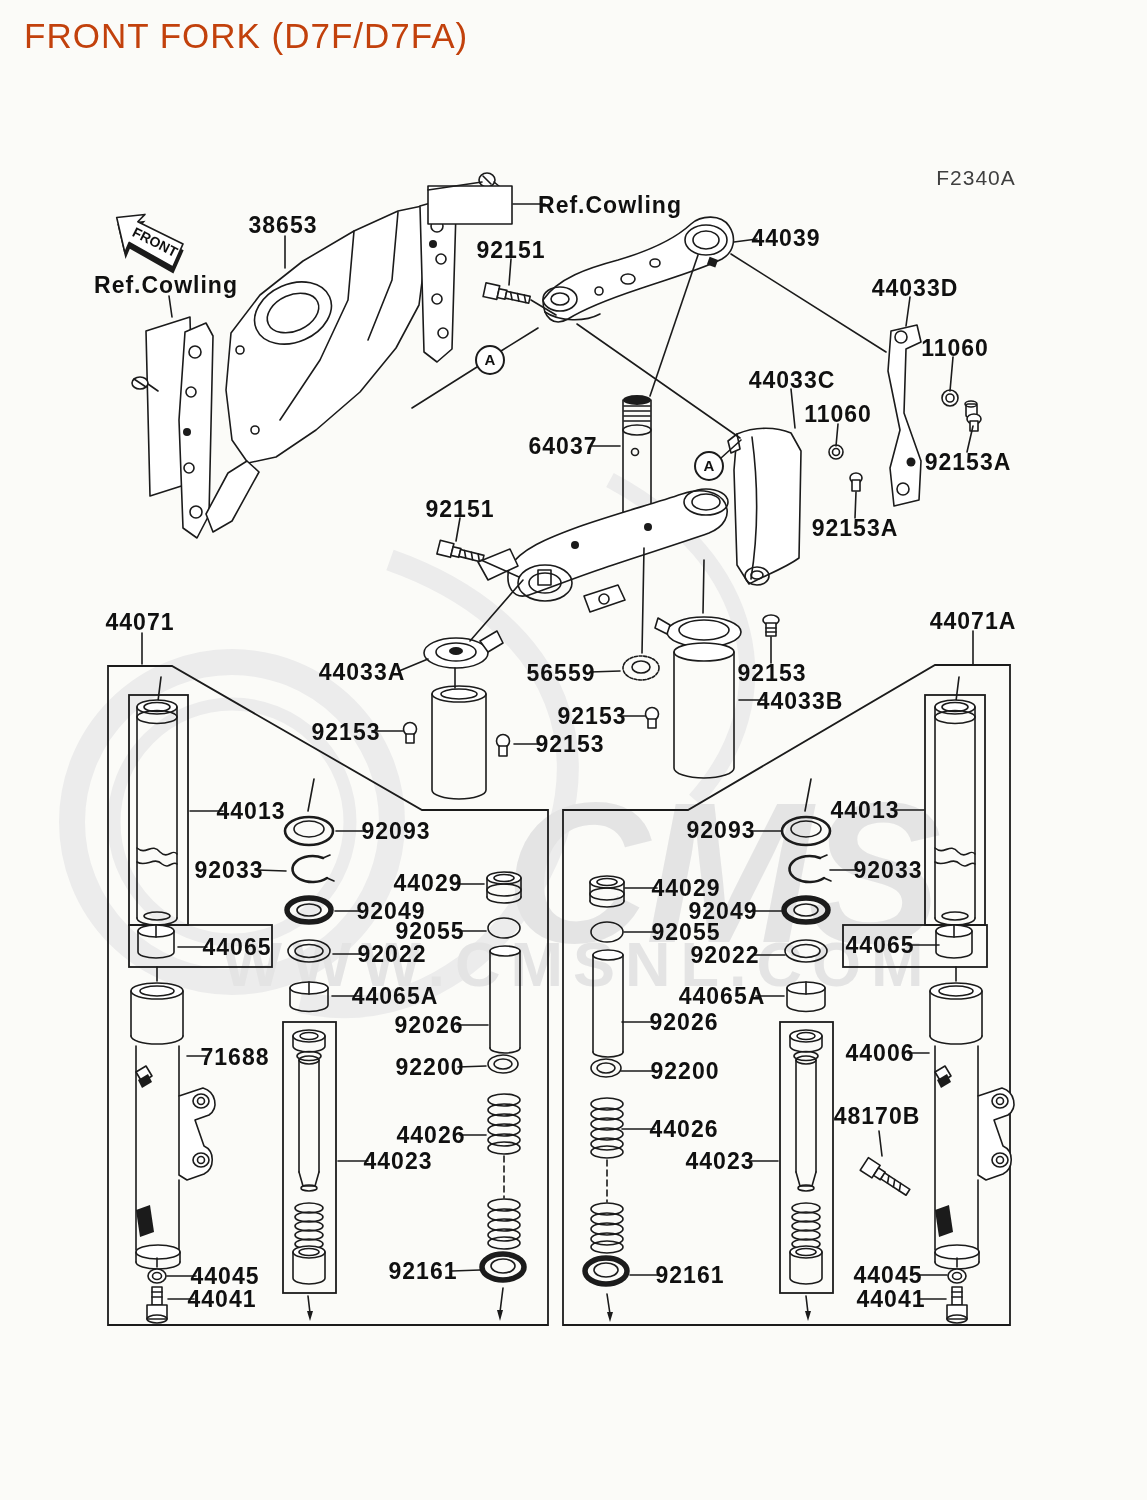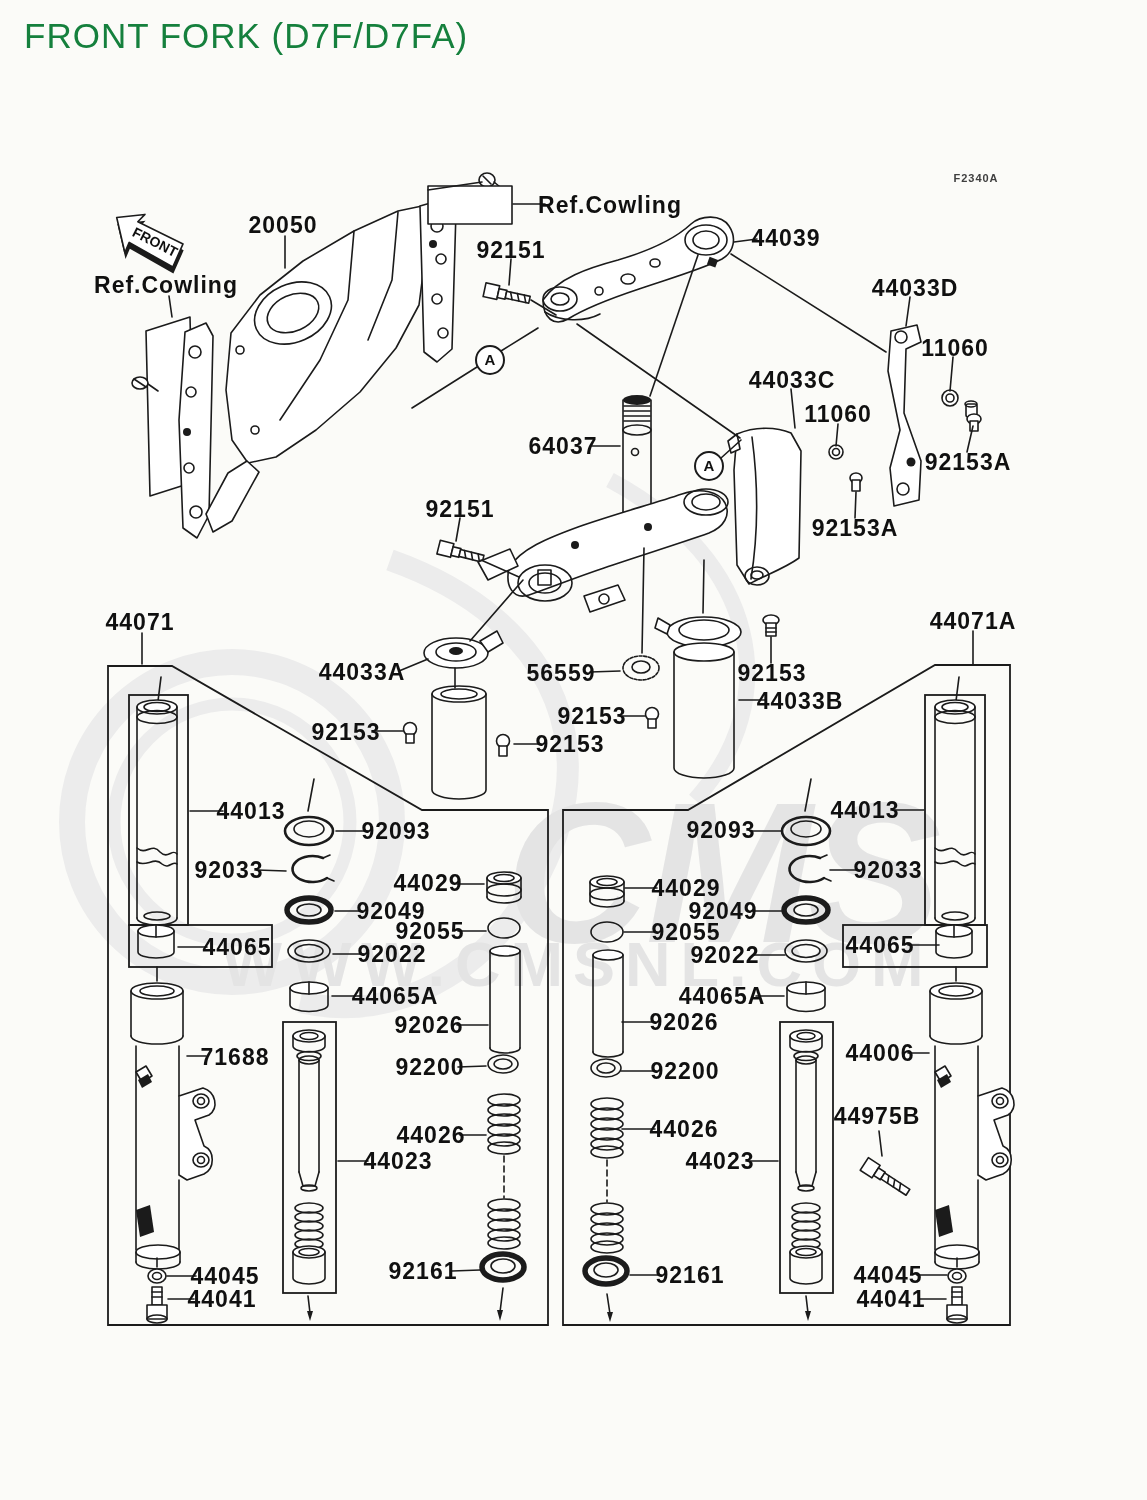--- a/index.html
+++ b/index.html
@@ -7,23 +7,23 @@
         font-family:"Liberation Sans", sans-serif;}
   #diagram-svg{position:absolute;left:0;top:0;}
   .ln{stroke:#1b1b1b;fill:none;stroke-width:1.6;stroke-linejoin:round;stroke-linecap:round;}
   .lnw{stroke:#1b1b1b;fill:#ffffff;stroke-width:1.6;stroke-linejoin:round;}
   .lnd{fill:#1b1b1b;stroke:none;}
   .thick{stroke-width:2.6;}
   .seal{stroke-width:5.5;}
   .box{stroke:#1b1b1b;fill:none;stroke-width:1.8;}
   .wm{fill:#e4e4e4;}
   .wmln{stroke:#ececec;fill:none;}
-  #page-title{position:absolute;left:24px;top:16px;font-size:35px;color:#15803d;
+  #page-title{position:absolute;left:24px;top:16px;font-size:35px;color:#c2410c;
               letter-spacing:1px;white-space:nowrap;}
-  #figure-code{position:absolute;transform:translate(-50%,-50%);font-size:11px;font-weight:bold;
+  #figure-code{position:absolute;transform:translate(-50%,-50%);font-size:21px;font-weight:normal;
                color:#3f3f3f;letter-spacing:1px;white-space:nowrap;}
   .plabel{position:absolute;transform:translate(-50%,-50%);font-size:23px;font-weight:bold;
           color:#101010;letter-spacing:1px;white-space:nowrap;}
   .callout{position:absolute;width:26px;height:26px;border:2px solid #1b1b1b;border-radius:50%;
            background:#fff;transform:translate(-50%,-50%);text-align:center;line-height:25px;
            font-size:15px;font-weight:bold;color:#111;}
   #banner{position:absolute;left:0;right:0;top:1444px;height:56px;background:#ffffff;
           text-align:center;}
   #banner span{font-size:42px;color:#cc0000;letter-spacing:0.5px;}
 </style>
@@ -418,21 +418,21 @@
       <polygon points="607,1312 613,1312 610,1322" class="lnd"></polygon>
       <line x1="806" y1="1296" x2="808" y2="1313" class="ln"></line>
       <polygon points="805,1311 811,1311 808,1321" class="lnd"></polygon>
     </g>
   </svg>
 
   <div id="page-title">FRONT FORK (D7F/D7FA)</div>
   <div id="figure-code" style="left:976px;top:178px">F2340A</div>
 
   <div id="labels" style="position:absolute;inset:0;">
-      <div class="plabel" style="left: 283px; top: 225px;">20050</div>
+      <div class="plabel" style="left: 283px; top: 225px;">38653</div>
       <div class="plabel" style="left: 166px; top: 285px;">Ref.Cowling</div>
       <div class="plabel" style="left: 610px; top: 205px;">Ref.Cowling</div>
       <div class="plabel" style="left: 511px; top: 250px;">92151</div>
       <div class="plabel" style="left: 786px; top: 238px;">44039</div>
       <div class="plabel" style="left: 915px; top: 288px;">44033D</div>
       <div class="plabel" style="left: 955px; top: 348px;">11060</div>
       <div class="plabel" style="left: 968px; top: 462px;">92153A</div>
       <div class="plabel" style="left: 792px; top: 380px;">44033C</div>
       <div class="plabel" style="left: 838px; top: 414px;">11060</div>
       <div class="plabel" style="left: 855px; top: 528px;">92153A</div>
@@ -471,21 +471,21 @@
       <div class="plabel" style="left: 723px; top: 911px;">92049</div>
       <div class="plabel" style="left: 686px; top: 932px;">92055</div>
       <div class="plabel" style="left: 725px; top: 955px;">92022</div>
       <div class="plabel" style="left: 880px; top: 945px;">44065</div>
       <div class="plabel" style="left: 722px; top: 996px;">44065A</div>
       <div class="plabel" style="left: 684px; top: 1022px;">92026</div>
       <div class="plabel" style="left: 685px; top: 1071px;">92200</div>
       <div class="plabel" style="left: 684px; top: 1129px;">44026</div>
       <div class="plabel" style="left: 720px; top: 1161px;">44023</div>
       <div class="plabel" style="left: 880px; top: 1053px;">44006</div>
-      <div class="plabel" style="left: 877px; top: 1116px;">44975B</div>
+      <div class="plabel" style="left: 877px; top: 1116px;">48170B</div>
       <div class="plabel" style="left: 690px; top: 1275px;">92161</div>
       <div class="plabel" style="left: 888px; top: 1275px;">44045</div>
       <div class="plabel" style="left: 891px; top: 1299px;">44041</div>
       <div class="callout" style="left: 490px; top: 360px;">A</div>
       <div class="callout" style="left: 709px; top: 466px;">A</div>
     </div>
 
 
 </div>
 

